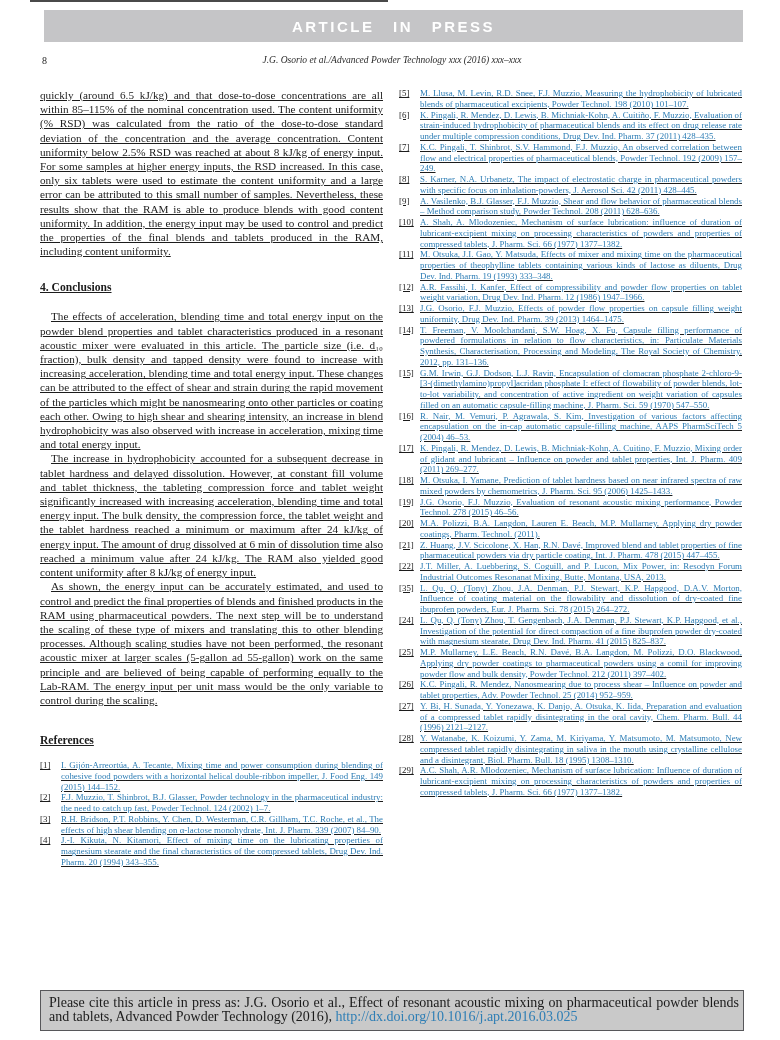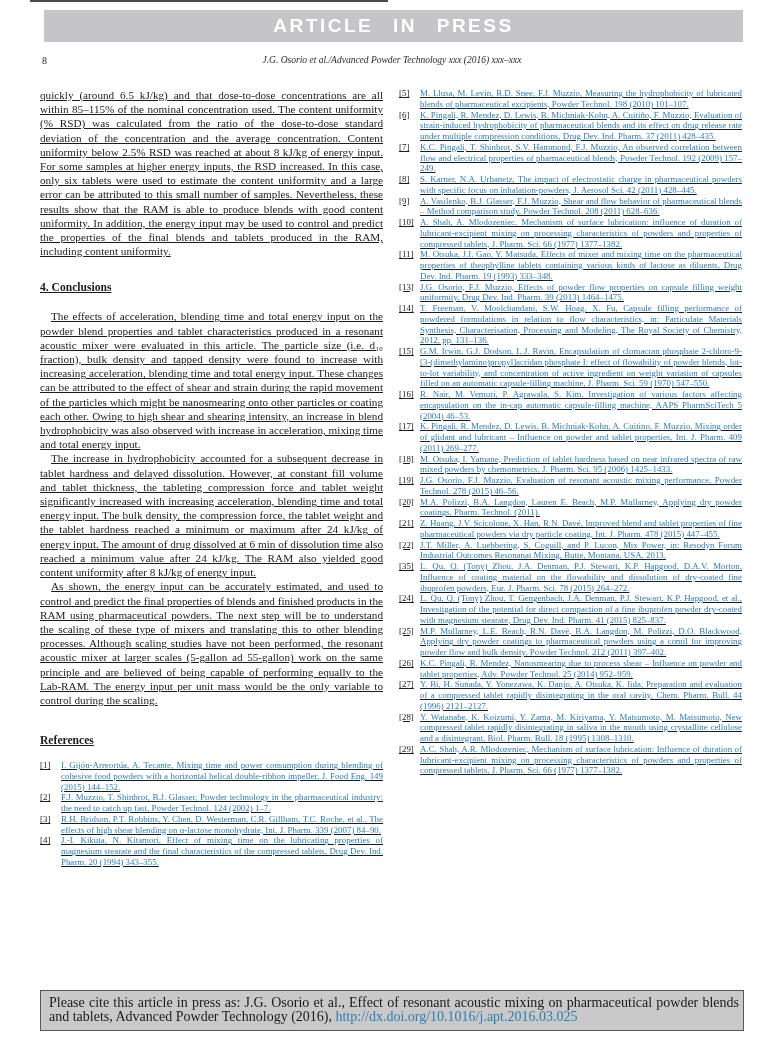--- a/index.html
+++ b/index.html
@@ -6,21 +6,21 @@
   body{
     width:780px;height:1040px;position:relative;background:#ffffff;
     font-family:"Liberation Serif", serif;color:#1c1c1c;overflow:hidden;
   }
   .scan-line{position:absolute;left:30px;top:0;width:358px;height:2px;background:#4a4a4a;}
   .banner{
     position:absolute;left:44px;top:10px;width:699px;height:32px;background:#c5c5c7;
     display:flex;align-items:center;justify-content:center;
   }
   .banner-text{
-    font-family:"Liberation Sans", sans-serif;font-weight:bold;font-size:19px;color:#ffffff;
+    font-family:"Liberation Sans", sans-serif;font-weight:bold;font-size:15px;color:#ffffff;
     letter-spacing:2.5px;word-spacing:12px;
   }
   .runhead{
     position:absolute;top:55px;left:40px;width:704px;text-align:center;
     font-style:italic;font-size:9.5px;color:#2a2a2a;
   }
   .pagenum{position:absolute;left:2px;top:0;font-style:normal;font-size:10px;color:#1c1c1c;}
   .content{position:absolute;top:88px;left:40px;width:702px;display:flex;gap:16px;text-decoration:underline;}
   .col{width:343px;}
   .body-p{font-size:11.2px;line-height:14.2px;text-align:justify;margin:0;hyphens:auto;}
@@ -121,20 +121,24 @@
         <div class="ref">
           <span class="refnum">[10]</span>
           <span class="reftext">A. Shah, A. Mlodozeniec, Mechanism of surface lubrication: influence of duration of lubricant-excipient mixing on processing characteristics of powders and properties of compressed tablets, J. Pharm. Sci. 66 (1977) 1377–1382.</span>
         </div>
 
         <div class="ref">
           <span class="refnum">[11]</span>
           <span class="reftext">M. Otsuka, J.I. Gao, Y. Matsuda, Effects of mixer and mixing time on the pharmaceutical properties of theophylline tablets containing various kinds of lactose as diluents, Drug Dev. Ind. Pharm. 19 (1993) 333–348.</span>
         </div>
 
+        <div class="ref">
+          <span class="refnum">[12]</span>
+          <span class="reftext">A.R. Fassihi, I. Kanfer, Effect of compressibility and powder flow properties on tablet weight variation, Drug Dev. Ind. Pharm. 12 (1986) 1947–1966.</span>
+        </div>
 
         <div class="ref">
           <span class="refnum">[13]</span>
           <span class="reftext">J.G. Osorio, F.J. Muzzio, Effects of powder flow properties on capsule filling weight uniformity, Drug Dev. Ind. Pharm. 39 (2013) 1464–1475.</span>
         </div>
 
         <div class="ref">
           <span class="refnum">[14]</span>
           <span class="reftext">T. Freeman, V. Moolchandani, S.W. Hoag, X. Fu, Capsule filling performance of powdered formulations in relation to flow characteristics, in: Particulate Materials Synthesis, Characterisation, Processing and Modeling, The Royal Society of Chemistry, 2012, pp. 131–136.</span>
         </div>

